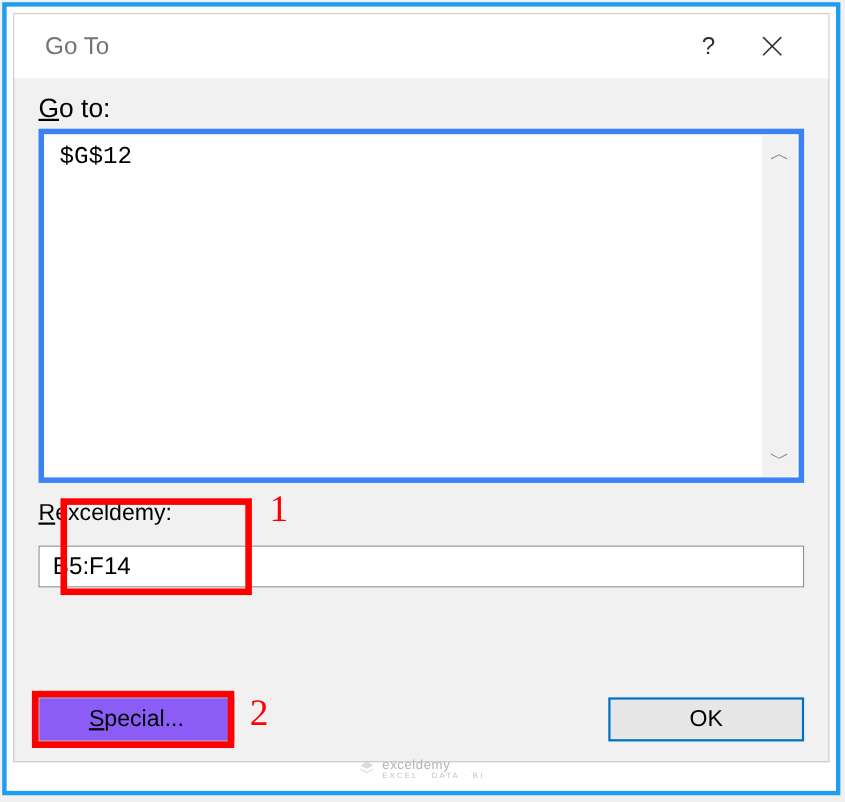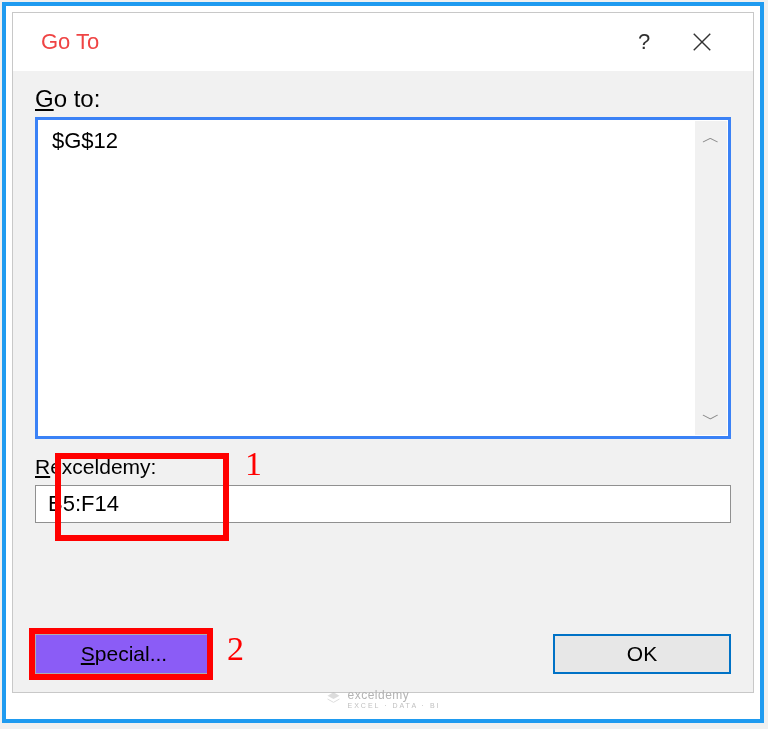--- a/index.html
+++ b/index.html
@@ -41,21 +41,21 @@
   .titlebar {
     height: 58px;
     background: #ffffff;
     display: flex;
     align-items: center;
     padding: 0 22px 0 28px;
   }
   .titlebar .title {
     flex: 1 1 auto;
     font-size: 22px;
-    color: #ef4444;
+    color: #737373;
   }
   .titlebar .ctrl {
     width: 58px;
     height: 100%;
     display: flex;
     align-items: center;
     justify-content: center;
     font-size: 22px;
     color: #303030;
     user-select: none;
@@ -69,24 +69,25 @@
     display: flex;
     flex-direction: column;
     position: relative;
   }
   .label { font-size: 24px; margin-bottom: 4px; }
   .label .ul { text-decoration: underline; }
 
   .listbox {
     position: relative;
     height: 322px;
-    border: 3px solid #3b82f6;
+    border: 5px solid #3b82f6;
     background: #ffffff;
     padding: 8px 44px 8px 14px;
     font-size: 22px;
+    font-family: Liberation Mono, monospace;
   }
   .listbox .scroll {
     position: absolute;
     top: 1px;
     right: 1px;
     bottom: 1px;
     width: 32px;
     background: #f1f1f1;
     display: flex;
     flex-direction: column;
@@ -100,21 +101,21 @@
   }
 
   .ref-row {
     margin-top: 16px;
     position: relative;
   }
   .ref-label {
     font-size: 21px;
   }
   .ref-input-wrap {
-    margin-top: 6px;
+    margin-top: 17px;
   }
   .ref-input {
     width: 100%;
     height: 38px;
     border: 1px solid #909090;
     background: #fff;
     padding: 0 12px;
     font-size: 22px;
     font-family: inherit;
     outline: none;

